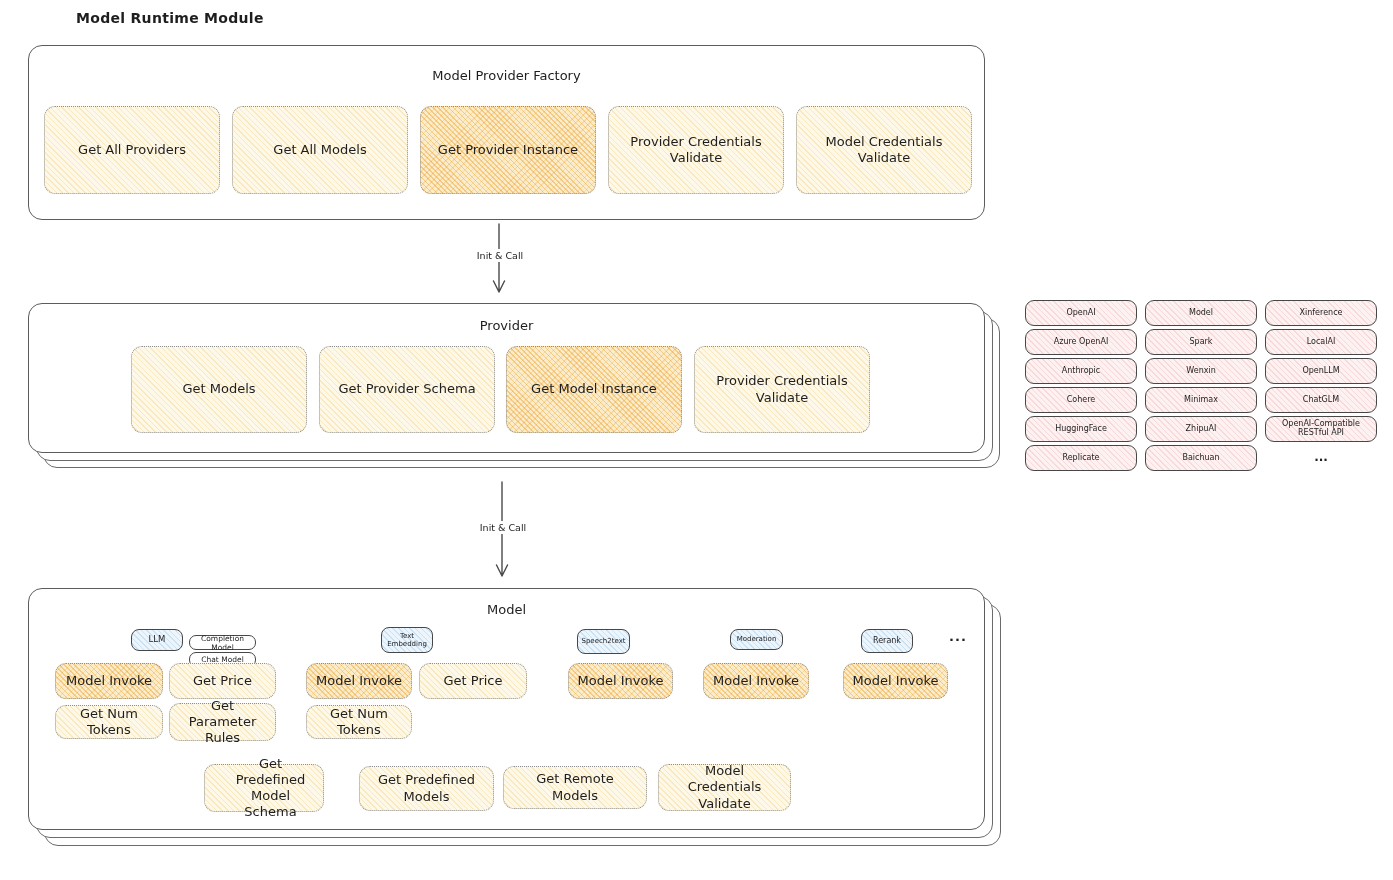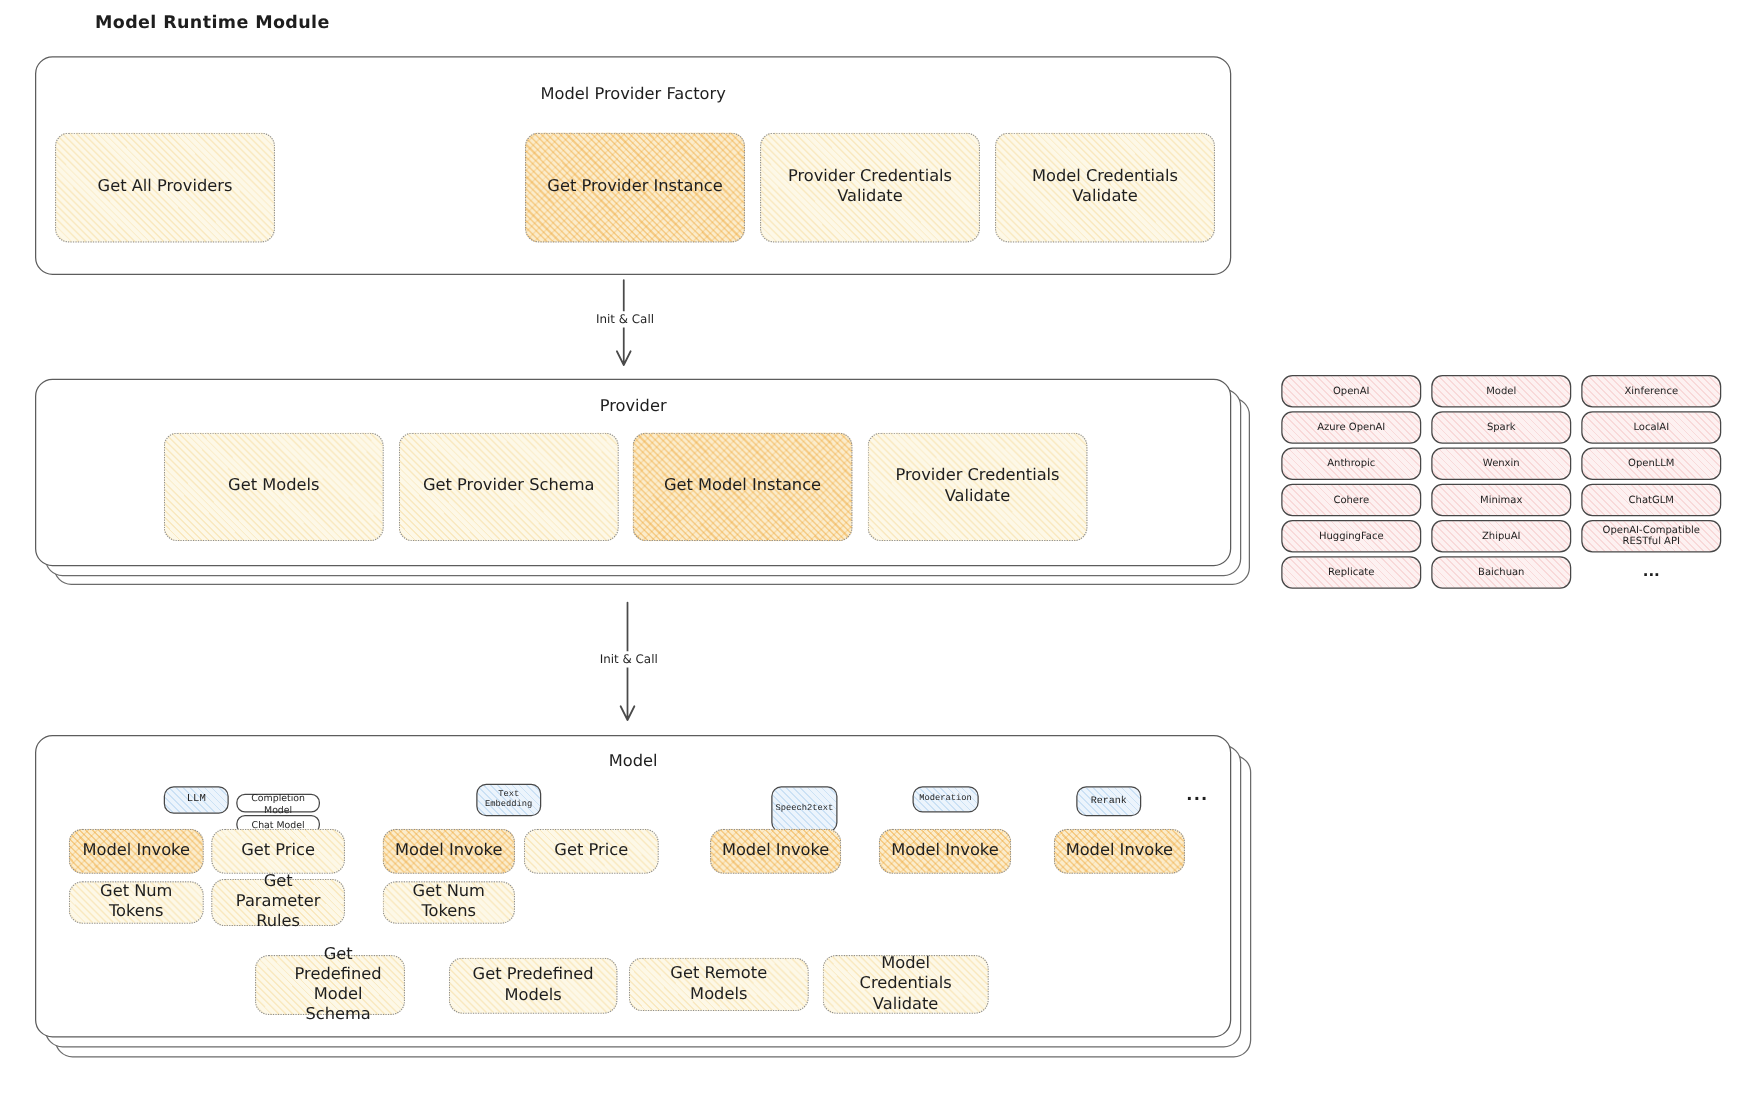--- a/index.html
+++ b/index.html
@@ -29,39 +29,40 @@
         border:1.3px solid #474747; border-radius:9px; font-size:8px; line-height:1.1; padding:1px 3px;
         background:
           repeating-linear-gradient(45deg, rgba(222,80,80,0.15) 0px, rgba(222,80,80,0.15) 1px, transparent 1px, transparent 4px),
           #fdf1f1; }
   .provider-chip.plain { border:none; background:none; font-size:12px; font-weight:bold; }
 
   .tag-blue { position:absolute; display:flex; align-items:center; justify-content:center; text-align:center;
         border:1.3px solid #474747; border-radius:8px; font-size:7.5px; line-height:1.15; padding:1px 3px;
         background:
           repeating-linear-gradient(45deg, rgba(56,139,211,0.18) 0px, rgba(56,139,211,0.18) 1px, transparent 1px, transparent 4px),
-          #ecf4fc; font-family: Liberation Mono, monospace; }
+          #ecf4fc; }
   .tag-white { position:absolute; display:flex; align-items:center; justify-content:center; text-align:center;
         border:1.2px solid #474747; border-radius:7px; font-size:7.5px; background:#fff;margin-top:12px; }
 
   .arrow-svg { position:absolute; overflow:visible; }
   .arrow-label { position:absolute; font-size:9.5px; text-align:center; background:#fff; padding:1px 3px; }
 
   .ellipsis-note { position:absolute; font-size:13px; font-weight:bold; letter-spacing:1px; }
 </style>
 </head>
 <body>
 
 <div class="canvas">
 
   <div class="diagram-title">Model Runtime Module</div>
 
   <div class="panel" style="left:28px; top:45px; width:957px; height:175px;padding-left:28px;">
     <div class="panel-title" style="top:22px;">Model Provider Factory</div>
     <div class="op" style="left:15px;  top:60px; width:176px; height:88px;">Get All Providers</div>
+    <div class="op" style="left:203px; top:60px; width:176px; height:88px;">Get All Models</div>
     <div class="op hl" style="left:391px; top:60px; width:176px; height:88px;">Get Provider Instance</div>
     <div class="op" style="left:579px; top:60px; width:176px; height:88px;">Provider Credentials Validate</div>
     <div class="op" style="left:767px; top:60px; width:176px; height:88px;">Model Credentials Validate</div>
   </div>
 
   <svg class="arrow-svg" style="left:491px; top:224px;" width="16" height="72">
     <path d="M8 0 V66 M2.5 57 L8 68 L13.5 57" fill="none" stroke="#4a4a4a" stroke-width="1.4" stroke-linecap="round" stroke-linejoin="round"></path>
   </svg>
   <div class="arrow-label" style="left:468px; top:249px; width:64px;">Init &amp; Call</div>
 
@@ -103,21 +104,21 @@
 
   <div class="stack-shadow" style="left:44px; top:604px; width:957px; height:242px;"></div>
   <div class="stack-shadow" style="left:36px; top:596px; width:957px; height:242px;"></div>
   <div class="panel" style="left:28px; top:588px; width:957px; height:242px;">
     <div class="panel-title" style="top:13px;">Model</div>
 
     <div class="tag-blue" style="left:102px; top:40px; width:52px; height:22px; font-size:8.5px;">LLM</div>
     <div class="tag-white" style="left:160px; top:34px; width:67px; height:15px;">Completion Model</div>
     <div class="tag-white" style="left:160px; top:51px; width:67px; height:15px;">Chat Model</div>
     <div class="tag-blue" style="left:352px; top:38px; width:52px; height:26px; font-size:7px;">Text Embedding</div>
-    <div class="tag-blue" style="left:588px; top:40px; width:53px; height:37px; font-size:7px;">Speech2text</div>
+    <div class="tag-blue" style="left:548px; top:40px; width:53px; height:25px; font-size:7px;">Speech2text</div>
     <div class="tag-blue" style="left:701px; top:40px; width:53px; height:21px; font-size:7px;">Moderation</div>
     <div class="tag-blue" style="left:832px; top:40px; width:52px; height:24px; font-size:8px;">Rerank</div>
     <div class="ellipsis-note" style="left:920px; top:40px;">...</div>
 
     <div class="op hl" style="left:26px;  top:74px;  width:108px; height:36px;">Model Invoke</div>
     <div class="op" style="left:140px; top:74px;  width:107px; height:36px;">Get Price</div>
     <div class="op" style="left:26px;  top:116px; width:108px; height:34px;">Get Num Tokens</div>
     <div class="op" style="left:140px; top:114px; width:107px; height:38px;">Get Parameter Rules</div>
 
     <div class="op hl" style="left:277px; top:74px;  width:106px; height:36px;">Model Invoke</div>

